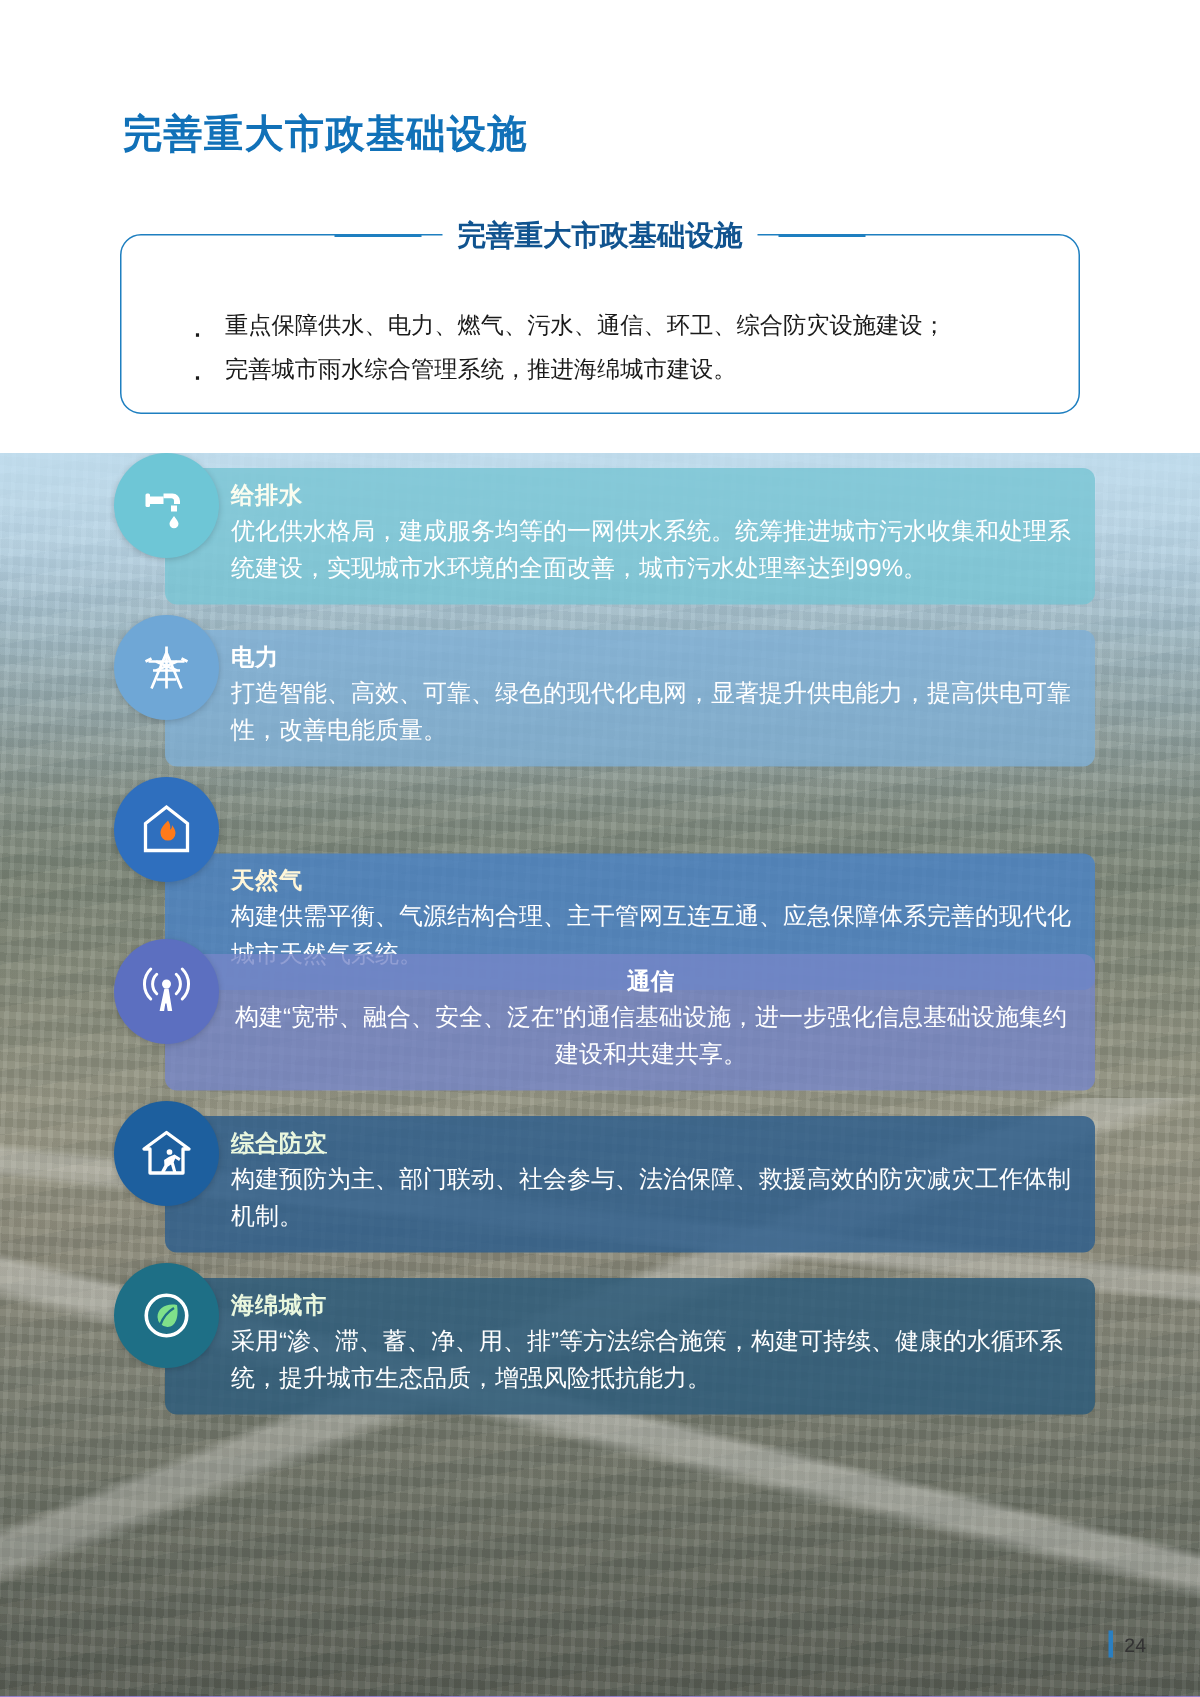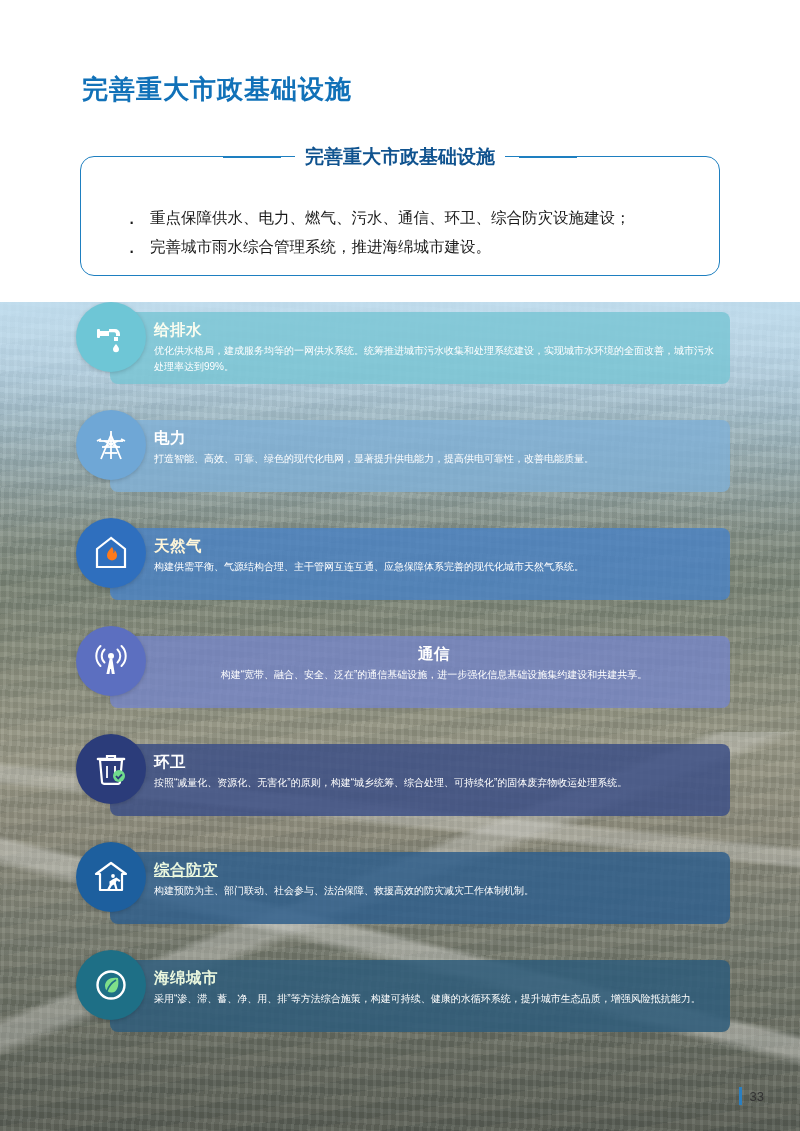--- a/index.html
+++ b/index.html
@@ -149,21 +149,21 @@
     box-sizing: border-box;
   }
   .feature-title {
     font-size: 15.5px;
     font-weight: bold;
     color: #ffffff;
     margin-bottom: 2px;
     letter-spacing: 0.5px;
   }
   .feature-desc {
-    font-size: 10px;
+    font-size: 16px;
     color: #ffffff;
     line-height: 1.55;
   }
   .feature-icon {
     position: absolute;
     left: 76px;
     top: 0px;
     width: 70px;
     height: 70px;
     border-radius: 50%;
@@ -172,21 +172,21 @@
     justify-content: center;
     box-shadow: 0 1px 4px rgba(0,0,0,0.18);
   }
   .feature-icon svg { display: block; }
 
   
   .r0 .feature-body { background: rgba(119,196,211,0.80); }
   .r0 .feature-icon { background: #6ec6d6; }
   .r1 .feature-body { background: rgba(128,176,215,0.80); }
   .r1 .feature-icon { background: #6fa7d6; }
-  .r2 .feature-body { background: rgba(74,131,196,0.82); }
+  .r2 .feature-body { background: rgba(74,131,196,0.82); margin-top: 41px; }
   .r2 .feature-icon { background: #2f6fbe; }
   .r3 .feature-body { background: rgba(118,134,200,0.80); text-align: center; }
   .r3 .feature-icon { background: #5c6fc0; }
   .r4 .feature-body { background: rgba(60,79,134,0.84); }
   .r4 .feature-icon { background: #2b3c7a; }
   .r5 .feature-body { background: rgba(46,94,140,0.84); }
   .r5 .feature-icon { background: #1d5f9e; }
   .r6 .feature-body { background: rgba(47,92,122,0.86); }
   .r6 .feature-icon { background: #1e6f86; }
 
@@ -300,38 +300,20 @@
             <path d="M13.5 8.5a9 9 0 0 0 0 13"></path>
             <path d="M26.5 8.5a9 9 0 0 1 0 13"></path>
             <path d="M9.5 5a14 14 0 0 0 0 20"></path>
             <path d="M30.5 5a14 14 0 0 1 0 20"></path>
           </g>
           <path d="M18.6 18h2.8l2.4 15h-3l-.8-5h-0.8l-.8 5h-3z" fill="#fff"></path>
         </svg>
       </div>
     </div>
 
-    <div class="feature-row r4">
-      <div class="feature-body">
-        <div class="feature-title">环卫</div>
-        <div class="feature-desc">按照“减量化、资源化、无害化”的原则，构建“城乡统筹、综合处理、可持续化”的固体废弃物收运处理系统。</div>
-      </div>
-      <div class="feature-icon">
-        <svg width="40" height="40" viewBox="0 0 40 40" aria-hidden="true">
-          <path d="M9 11h22l-2 22a2 2 0 0 1-2 1.8H13a2 2 0 0 1-2-1.8z" fill="none" stroke="#fff" stroke-width="2.2"></path>
-          <path d="M7 10h26" stroke="#fff" stroke-width="2.6" stroke-linecap="round"></path>
-          <path d="M16 10V7h8v3" fill="none" stroke="#fff" stroke-width="2.2"></path>
-          <g stroke="#fff" stroke-width="1.8">
-            <path d="M16 17v12M24 17v12"></path>
-          </g>
-          <circle cx="28" cy="27" r="6" fill="#6fdc8c"></circle>
-          <path d="M25 27l2.2 2.4L31 25.4" stroke="#2b3c7a" stroke-width="1.8" fill="none"></path>
-        </svg>
-      </div>
-    </div>
 
     <div class="feature-row r5">
       <div class="feature-body">
         <div class="feature-title">综合防灾</div>
         <div class="feature-desc">构建预防为主、部门联动、社会参与、法治保障、救援高效的防灾减灾工作体制机制。</div>
       </div>
       <div class="feature-icon">
         <svg width="40" height="40" viewBox="0 0 40 40" aria-hidden="true">
           <path d="M20 6L5 17h4v16h22V17h4z" fill="none" stroke="#fff" stroke-width="2.2" stroke-linejoin="round"></path>
           <circle cx="22" cy="19" r="1.9" fill="#fff"></circle>
@@ -352,14 +334,14 @@
           <path d="M25 15c-5 3-7.5 6.5-9 11" stroke="#1e6f86" stroke-width="1.6" fill="none"></path>
         </svg>
       </div>
     </div>
 
   </div>
 </div>
 
 <div class="page-number-wrap">
   <span class="page-number-bar"></span>
-  <span class="page-number">33</span>
+  <span class="page-number">24</span>
 </div>
 
 </body></html>

